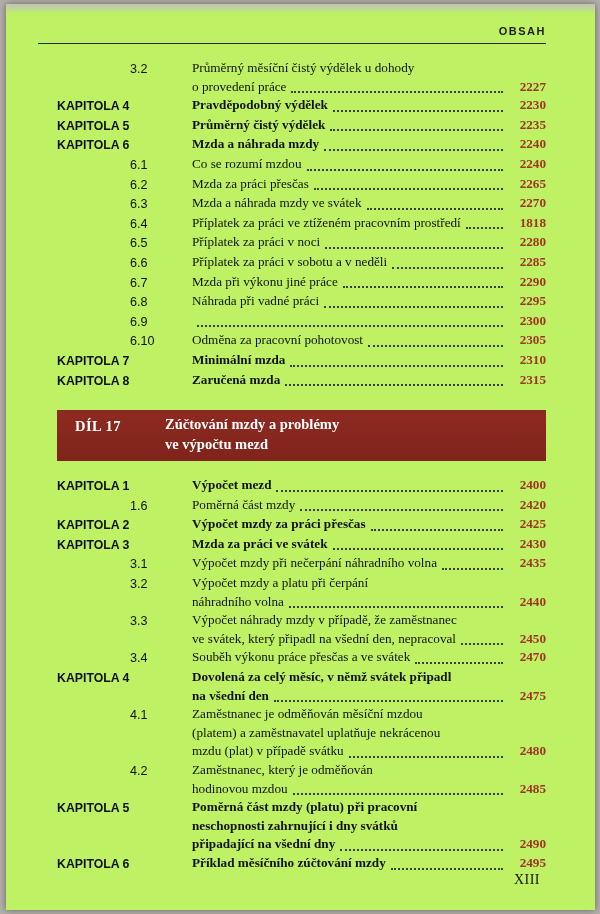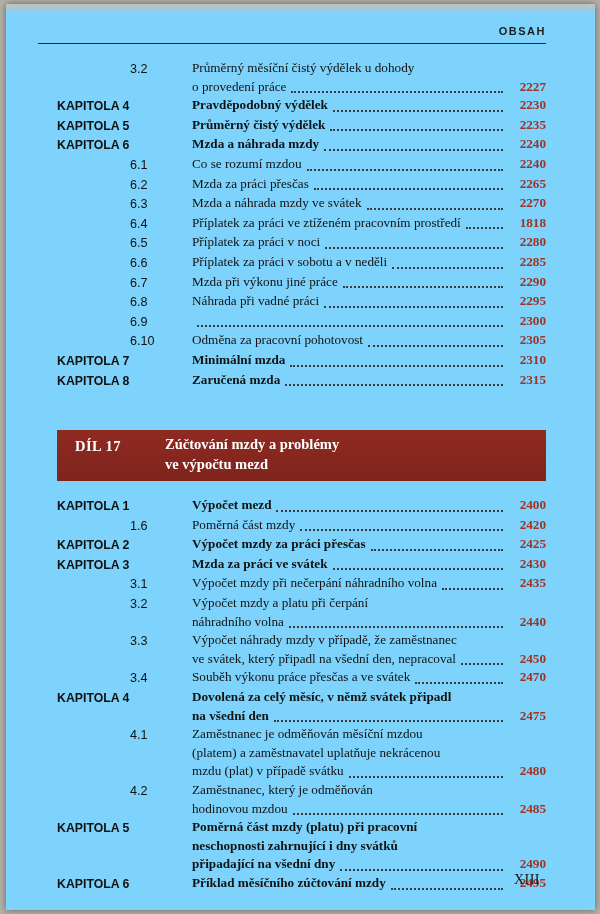--- a/index.html
+++ b/index.html
@@ -5,21 +5,21 @@
   * { margin:0; padding:0; box-sizing:border-box; }
   html,body { width:600px; height:914px; }
   body {
     position:relative;
     background:#b3b1a9;
     font-family:"Liberation Serif", serif;
     overflow:hidden;
   }
   .page {
     position:absolute; left:6px; top:4px; right:5px; bottom:4px;
-    background:#7dd3fc;
+    background:#bef264;
     box-shadow:0 0 7px rgba(0,0,0,.45);
   }
   .torn-top {
     position:absolute; top:0; left:0; right:0; height:12px;
     background:linear-gradient(to bottom, #c3c1ba, rgba(255,255,255,0) 85%);
   }
   .header-label {
     position:absolute; top:21px; left:32px; right:49px;
     text-align:right;
     font-family:"Liberation Sans", sans-serif;
@@ -51,21 +51,21 @@
     margin:0 3px 3px 5px;
     align-self:flex-end;
   }
   .pg {
     flex:0 0 40px; text-align:right;
     font-weight:bold; color:var(--accent-red, #9e3424);
     font-size:13.2px;
   }
   .banner {
     display:flex;
-    margin:40px 0 15px 0;
+    margin:20px 0 15px 0;
     background:linear-gradient(to bottom, var(--banner-bg, #8e2a21), #7f241c);
     color:#fff;
     padding:5px 16px 7px 0;
     min-height:50px;
   }
   .banner-label {
     flex:0 0 108px; padding-left:18px; padding-top:3px;
     font-weight:bold; font-size:14.5px; letter-spacing:.5px;
   }
   .banner-title { font-weight:bold; font-size:14.5px; line-height:19.5px; }

